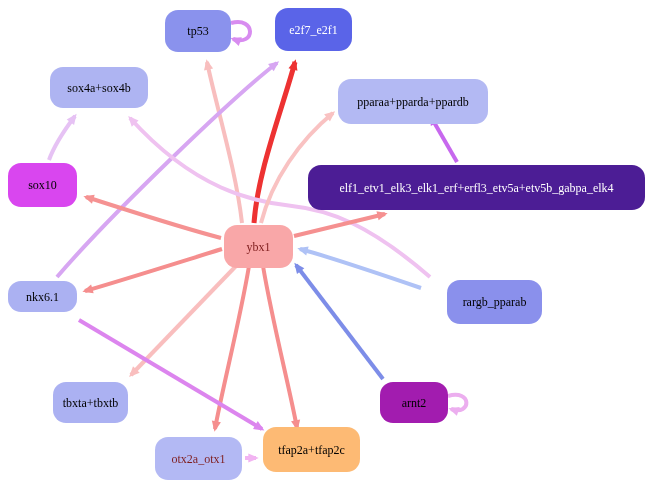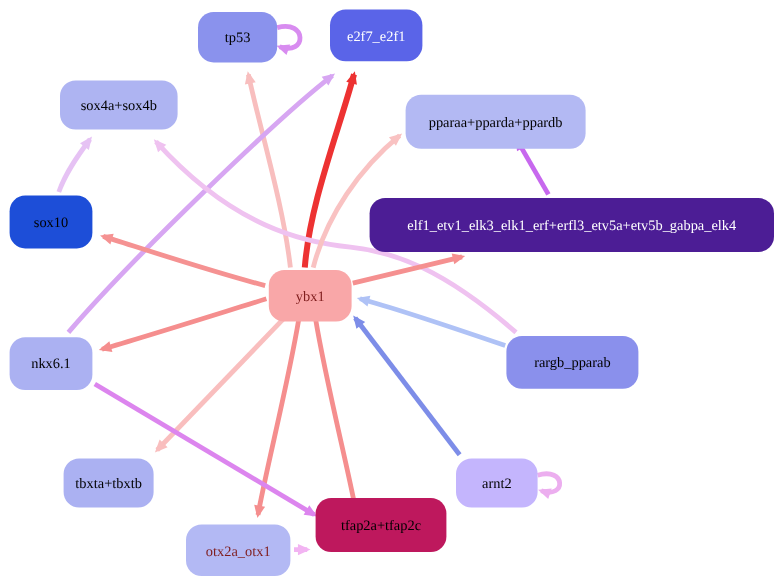--- a/index.html
+++ b/index.html
@@ -113,40 +113,40 @@
     </div>
     <div class="node" style="left: 275px; top: 8px; width: 77px; height: 43px; background: rgb(90, 100, 232); color: rgb(255, 255, 255);">
       <span>e2f7_e2f1</span>
     </div>
     <div class="node" style="left: 50px; top: 67px; width: 98px; height: 41px; background: rgb(174, 180, 242); color: rgb(0, 0, 0);">
       <span>sox4a+sox4b</span>
     </div>
     <div class="node" style="left: 338px; top: 63px; width: 150px; height: 45px; background: rgb(179, 185, 243); color: rgb(0, 0, 0); margin-top: 16px;">
       <span>pparaa+pparda+ppardb</span>
     </div>
-    <div class="node" style="left: 8px; top: 163px; width: 69px; height: 44px; background: #1d4ed8; color: rgb(0, 0, 0);">
+    <div class="node" style="left: 8px; top: 163px; width: 69px; height: 44px; background: #d946ef; color: rgb(0, 0, 0);">
       <span>sox10</span>
     </div>
     <div class="node" style="left: 308px; top: 165px; width: 337px; height: 45px; background: #4c1d95; color: rgb(255, 255, 255);">
       <span>elf1_etv1_elk3_elk1_erf+erfl3_etv5a+etv5b_gabpa_elk4</span>
     </div>
     <div class="node" style="left: 224px; top: 225px; width: 69px; height: 43px; background: rgb(249, 167, 168); color: #7f1d1d;">
       <span>ybx1</span>
     </div>
-    <div class="node" style="left: 8px; top: 281px; width: 69px; height: 44px; background: rgb(171, 177, 242); color: rgb(0, 0, 0);">
+    <div class="node" style="left: 8px; top: 281px; width: 69px; height: 31px; background: rgb(171, 177, 242); color: rgb(0, 0, 0);">
       <span>nkx6.1</span>
     </div>
-    <div class="node" style="left: 422px; top: 280px; width: 110px; height: 44px; background: rgb(138, 144, 236); color: rgb(0, 0, 0);">
+    <div class="node" style="left: 447px; top: 280px; width: 95px; height: 44px; background: rgb(138, 144, 236); color: rgb(0, 0, 0);">
       <span>rargb_pparab</span>
     </div>
-    <div class="node" style="left: 380px; top: 382px; width: 68px; height: 41px; background: #c4b5fd; color: rgb(0, 0, 0);">
+    <div class="node" style="left: 380px; top: 382px; width: 68px; height: 41px; background: #a21caf; color: rgb(0, 0, 0);">
       <span>arnt2</span>
     </div>
     <div class="node" style="left: 53px; top: 382px; width: 75px; height: 41px; background: rgb(171, 177, 242); color: rgb(0, 0, 0);">
       <span>tbxta+tbxtb</span>
     </div>
     <div class="node" style="left: 155px; top: 437px; width: 87px; height: 43px; background: rgb(179, 185, 244); color: #7f1d1d;">
       <span>otx2a_otx1</span>
     </div>
-    <div class="node" style="left: 263px; top: 415px; width: 109px; height: 45px; background: #be185d; color: rgb(0, 0, 0);">
+    <div class="node" style="left: 263px; top: 427px; width: 97px; height: 45px; background: #fdba74; color: rgb(0, 0, 0);">
       <span>tfap2a+tfap2c</span>
     </div>
   </div>
 
 </body></html>

